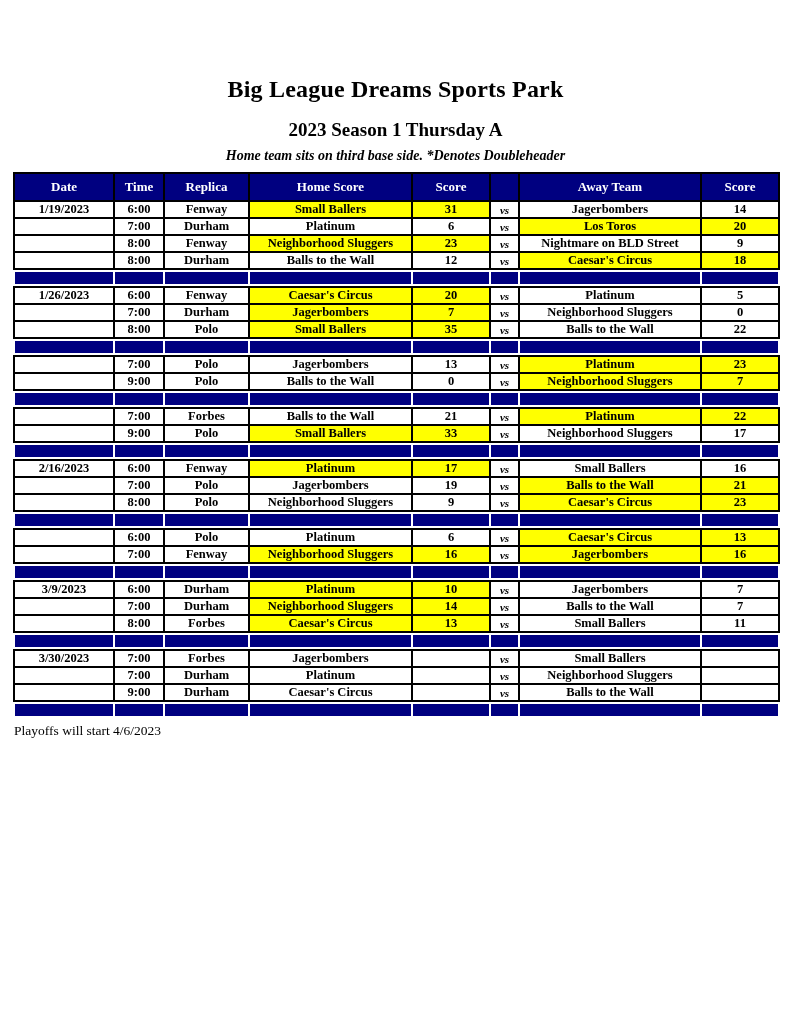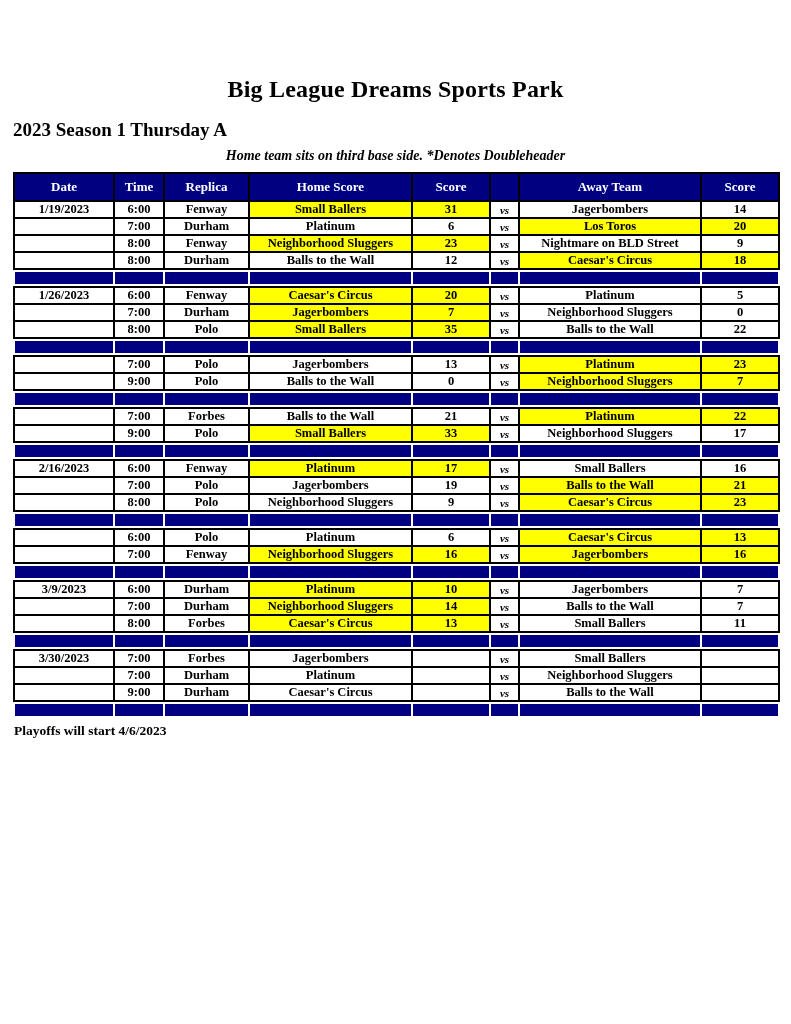--- a/index.html
+++ b/index.html
@@ -19,20 +19,21 @@
   h1.title {
     margin: 16px;
     text-align: center;
     font-size: 24px;
     font-weight: bold;
     color: #000;
     letter-spacing: 0.2px;
   }
   h2.subtitle {
     margin: 2px 0 0 0;
+    text-align: center;
     font-size: 19px;
     font-weight: bold;
     color: #000;
   }
   p.note {
     margin: 7px 0 8px 0;
     text-align: center;
     font-size: 14px;
     font-weight: bold;
     font-style: italic;
@@ -85,21 +86,21 @@
     border: none;
     background: #fff;
     padding: 2px 1px;
     height: 16px;
   }
   .sepfill { background: var(--navy); height: 12px; width: 100%; }
 
   p.footer {
     margin: 5px 0 0 1px;
     font-size: 13.5px;
-    font-weight: bold;
+    font-weight: normal;
     color: #000;
     text-align: left;
   }
 </style>
 </head>
 <body>
 
 <div class="page">
   <h1 class="title">Big League Dreams Sports Park</h1>
   <h2 class="subtitle">2023 Season 1 Thursday A</h2>

